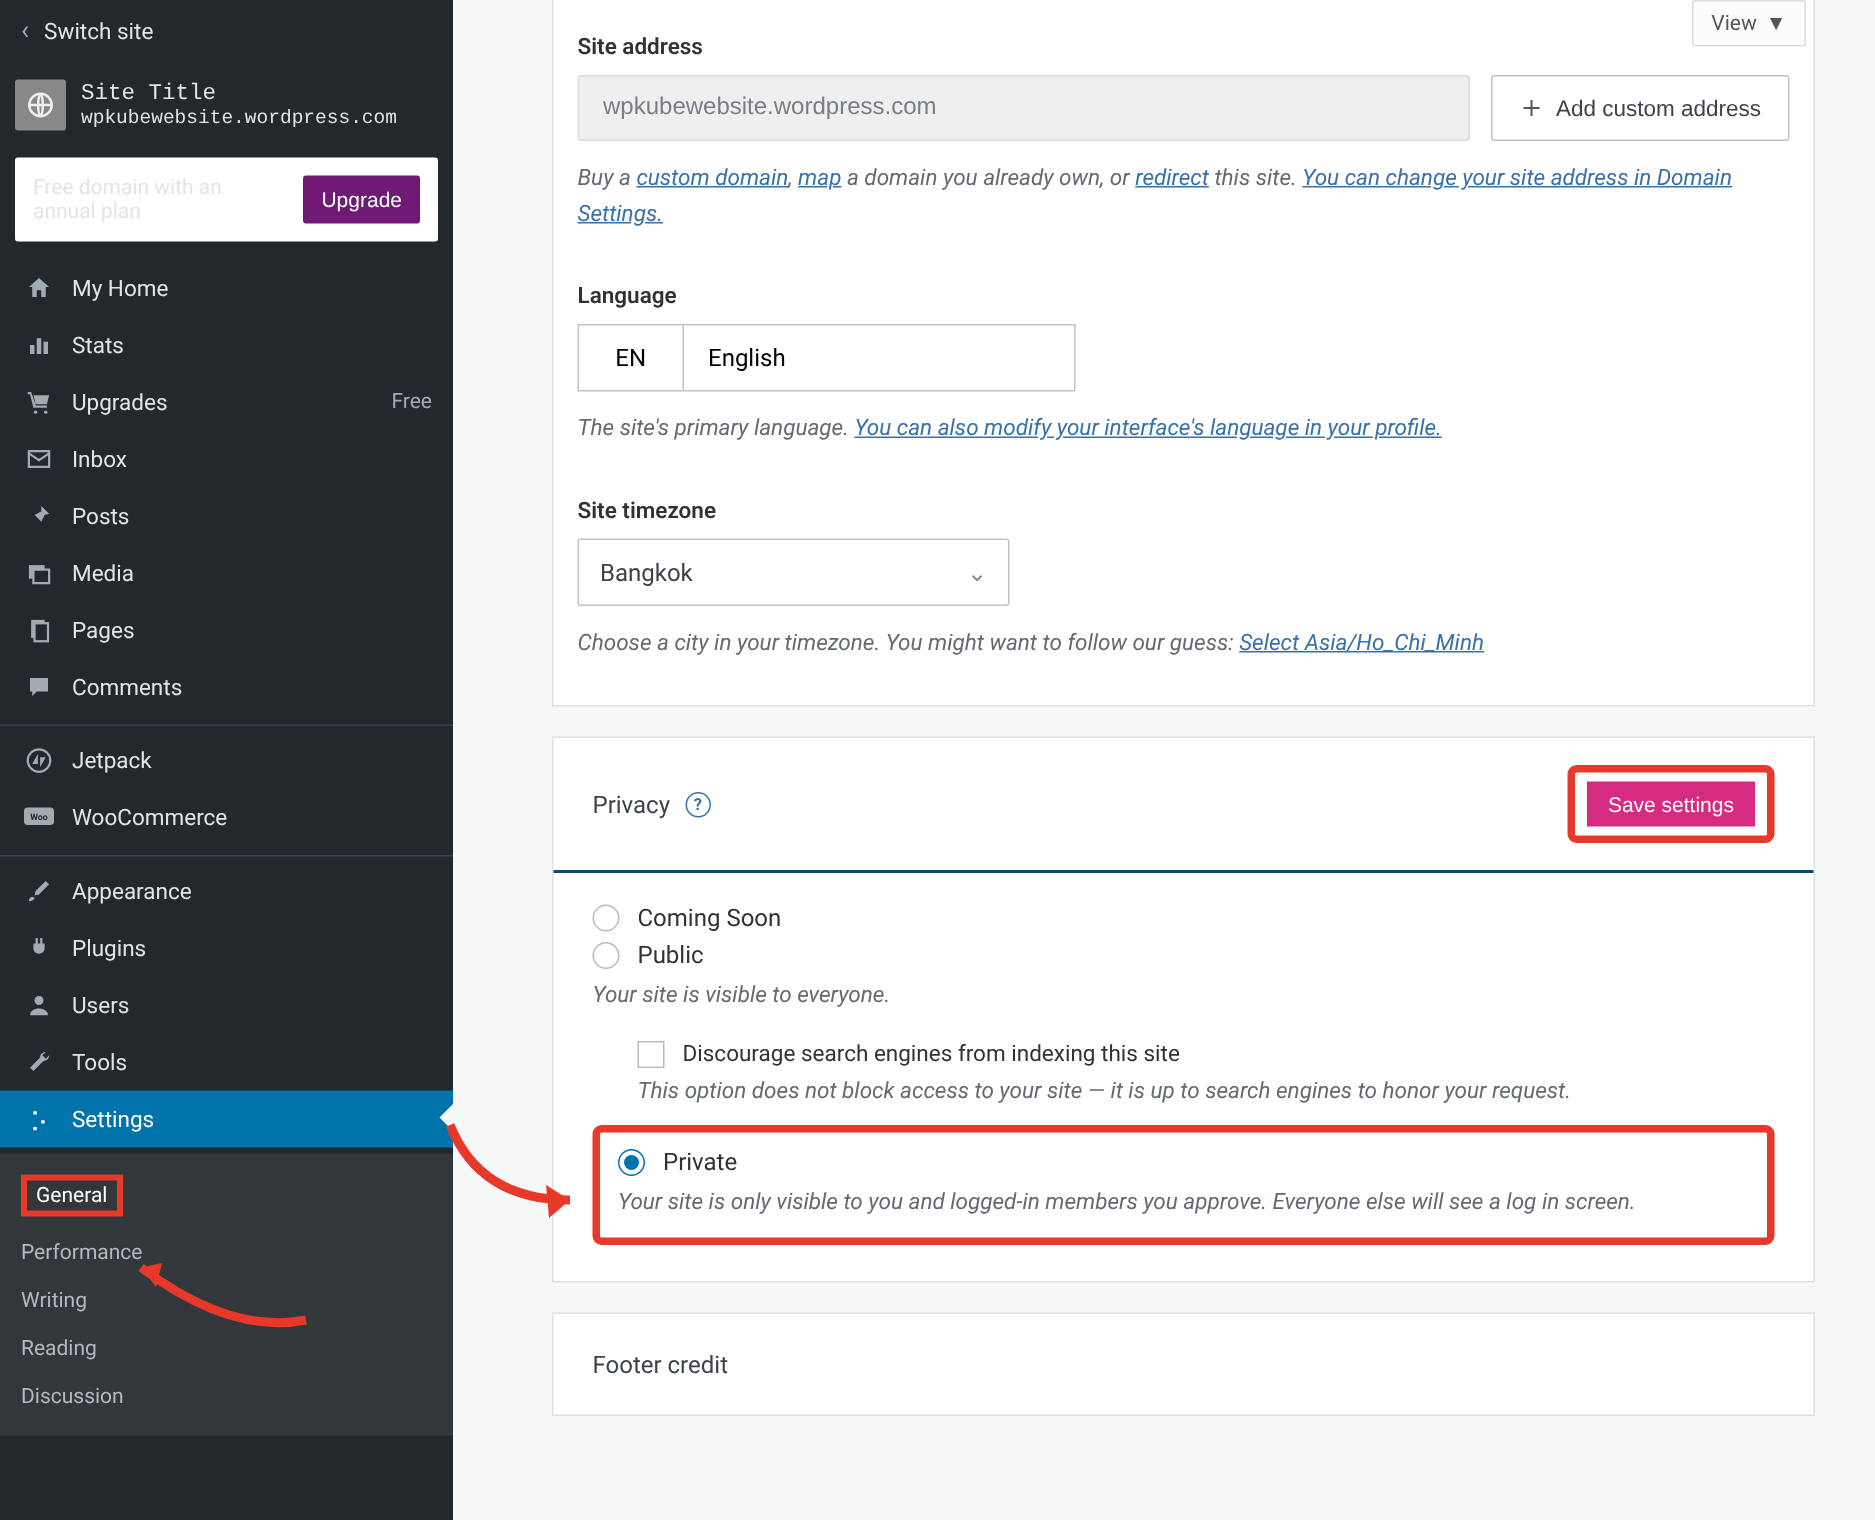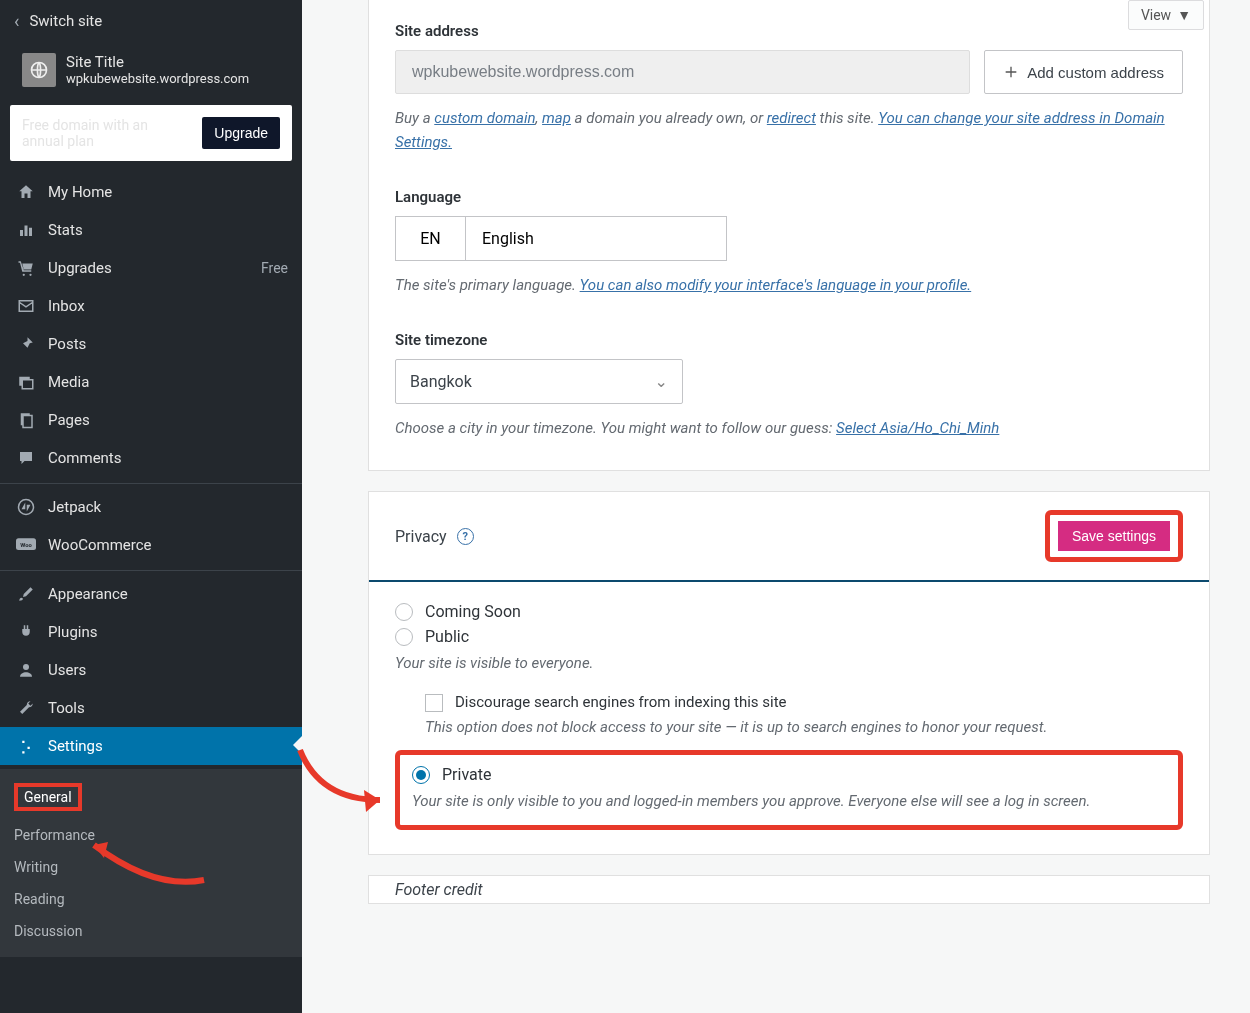--- a/index.html
+++ b/index.html
@@ -1,43 +1,43 @@
 <!DOCTYPE html>
 <html><head>
 <meta charset="utf-8">
 <style>
 * { box-sizing: border-box; margin: 0; padding: 0; }
 body { font-family: -apple-system, BlinkMacSystemFont, "Segoe UI", Roboto, sans-serif; font-size: 14px; background: #f6f7f7; overflow: hidden; width: 1250px; height: 1013px; position: relative; }
 .sidebar { width: 302px; height: 1013px; background: #23282d; color: #a2aab2; position: absolute; left: 0; top: 0; overflow-y: auto; }
 .sidebar a, .sidebar div { text-decoration: none; color: #e4e4e4; }
 .switch-site { display: flex; align-items: center; padding: 10px 14px; color: #c3c4c7; font-size: 15px; cursor: pointer; }
 .switch-site .chev { margin-right: 10px; font-size: 18px; color: #a2aab2; }
-.site-header { display: flex; align-items: flex-start; padding: 12px 22px 10px; }
+.site-header { display: flex; align-items: center; padding: 12px 10px 10px; font-family: Liberation Mono, monospace; }
 .site-icon { width: 34px; height: 34px; background: #888; border-radius: 2px; margin-right: 10px; display: flex; align-items: center; justify-content: center; color: #eee; }
 .site-title { font-size: 15px; color: #e4e4e4; }
 .site-url { font-size: 13px; color: #a2aab2; }
 .promo { margin: 8px 10px; background: #fff; border-radius: 2px; padding: 12px 12px; display: flex; align-items: center; justify-content: space-between; }
 .promo-text { color: #2e3338; font-size: 14px; width: 150px; }
-.upgrade-btn { background: #0f172a; color: #fff; border: none; padding: 8px 12px; border-radius: 2px; font-size: 14px; cursor: pointer; margin-left: 47px; }
+.upgrade-btn { background: #701a75; color: #fff; border: none; padding: 8px 12px; border-radius: 2px; font-size: 14px; cursor: pointer; margin-left: 47px; }
 .menu { list-style: none; padding: 4px 0; }
 .menu li { display: flex; align-items: center; padding: 10px 14px; color: #e4e4e4; font-size: 15px; cursor: pointer; position: relative; }
 .menu li .mi { width: 24px; display: inline-flex; align-items: center; justify-content: center; margin-right: 10px; color: #a2aab2; }
 .menu li .badge { margin-left: auto; color: #a2aab2; font-size: 14px; }
 .menu li.sep { border-top: 1px solid #3c434a; margin-top: 6px; padding-top: 14px; }
 .menu li.active { background: #0073aa; color: #fff; }
 .menu li.active .mi { color: #fff; }
 .menu li.active::after { content: ""; position: absolute; right: -1px; top: 8px; border: 10px solid transparent; border-right-color: #f6f7f7; }
 .submenu { list-style: none; background: #32373c; padding: 6px 0 10px; }
 .submenu li { padding: 8px 14px 8px 14px; color: #b4b9be; font-size: 14px; cursor: pointer; }
 .submenu li.curr { color: #fff; }
 .hl-box { border: 4px solid #e7392a; border-radius: 0; padding: 2px 6px; display: inline-block; }
 .content { position: absolute; left: 302px; top: 0; right: 0; height: 1013px; padding: 0 40px 0 66px; }
 .view-btn { position: absolute; right: 46px; top: 0; background: #fbfcfc; border: 1px solid #dcdcde; border-radius: 2px; padding: 6px 12px; font-size: 14px; color: #555; cursor: pointer; display: flex; align-items: center; gap: 6px; }
 .card { background: #fff; border: 1px solid #e0e0e0; margin-bottom: 20px; }
-.card1 { margin-top: 0; padding: 22px 26px 30px; border-top: none; }
+.card1 { margin-top: 0; padding: 22px 16px 30px; border-top: none; }
 .field-label { font-weight: 600; font-size: 15px; color: #2e3338; margin-bottom: 10px; }
 .site-addr-row { display: flex; gap: 14px; margin-bottom: 12px; }
 .addr-input { flex: 1; background: #efefef; border: 1px solid #ddd; padding: 12px 16px; font-size: 16px; color: #787e85; border-radius: 2px; }
 .add-custom { background: #fff; border: 1px solid #c3c4c7; padding: 10px 18px; font-size: 15px; color: #3c434a; cursor: pointer; display: flex; align-items: center; gap: 8px; border-radius: 2px; }
 .help-text { color: #646a71; font-size: 15px; font-style: italic; line-height: 1.6; }
 .help-text .lnk { color: #3871a8; text-decoration: underline; cursor: pointer; }
 .section-gap { margin-top: 34px; }
 .lang-row { display: flex; border: 1px solid #c3c4c7; width: 332px; }
 .lang-code { width: 70px; text-align: center; padding: 12px 0; font-size: 16px; border-right: 1px solid #c3c4c7; }
 .lang-name { padding: 12px 16px; font-size: 16px; flex: 1; }
@@ -51,21 +51,21 @@
 .card2-body { padding: 20px 26px 24px; }
 .radio-row { display: flex; align-items: center; gap: 12px; margin-bottom: 6px; }
 .radio { width: 18px; height: 18px; border: 1.5px solid #b9bcbf; border-radius: 50%; background: #fff; display: inline-flex; align-items: center; justify-content: center; }
 .radio.sel { border-color: #0073aa; }
 .radio.sel::after { content: ""; width: 10px; height: 10px; background: #0073aa; border-radius: 50%; }
 .radio-label { font-size: 16px; color: #2e3338; }
 .radio-desc { color: #646a71; font-size: 15px; font-style: italic; margin: 4px 0 18px 0; line-height: 1.5; }
 .indent { margin-left: 30px; }
 .chk { width: 18px; height: 18px; border: 1.5px solid #b9bcbf; background: #fff; display: inline-block; margin-right: 12px; vertical-align: middle; }
 .private-box { border: 5px solid #e7392a; border-radius: 6px; padding: 10px 12px 8px; margin-top: -6px; }
-.card3 { padding: 4px 26px; font-style: italic; }
+.card3 { padding: 24px 26px; }
 .arrow { position: absolute; pointer-events: none; }
 .arrow svg path { stroke: #e7392a; stroke-width: 6; fill: none; }
 .arrow svg polygon { fill: #e7392a; }
 </style>
 </head>
 <body>
 
 <div class="sidebar">
   <div class="switch-site">
     <span class="chev">‹</span>

